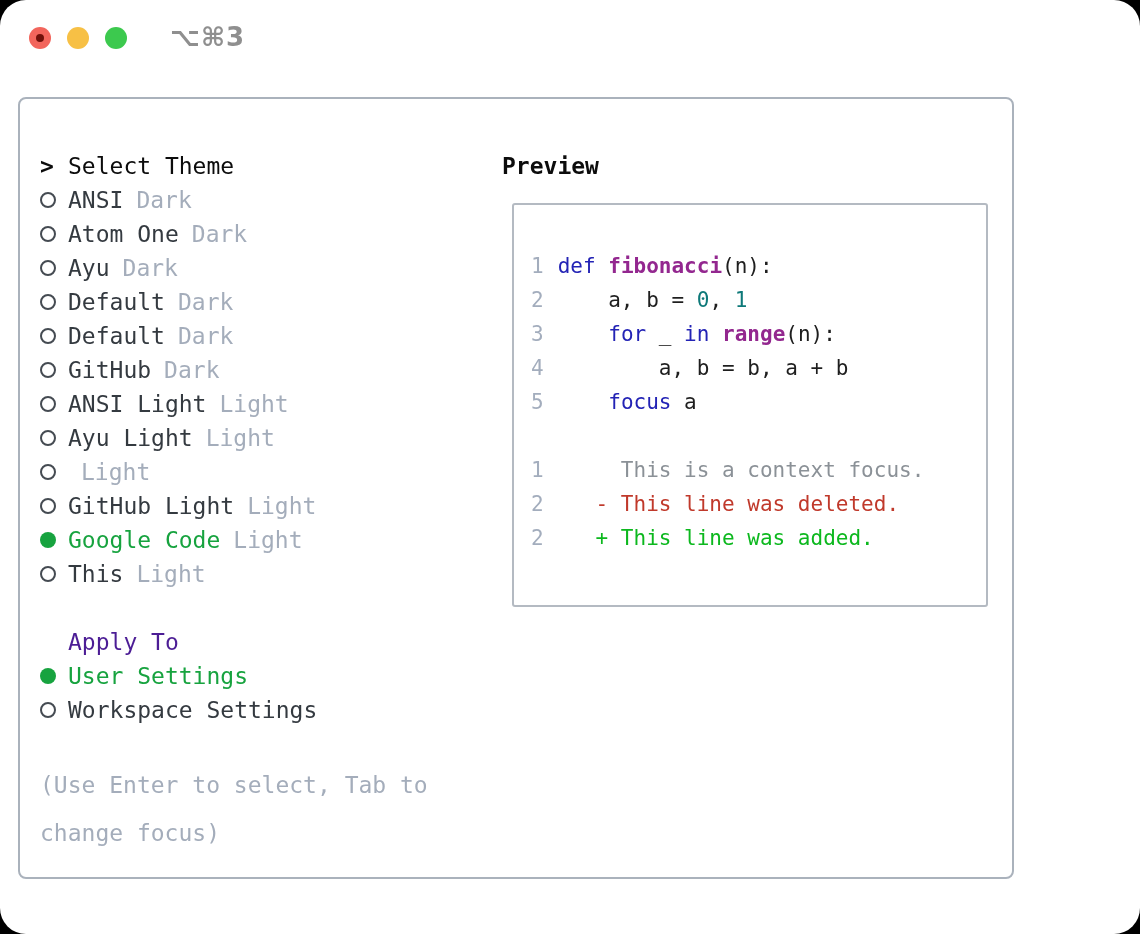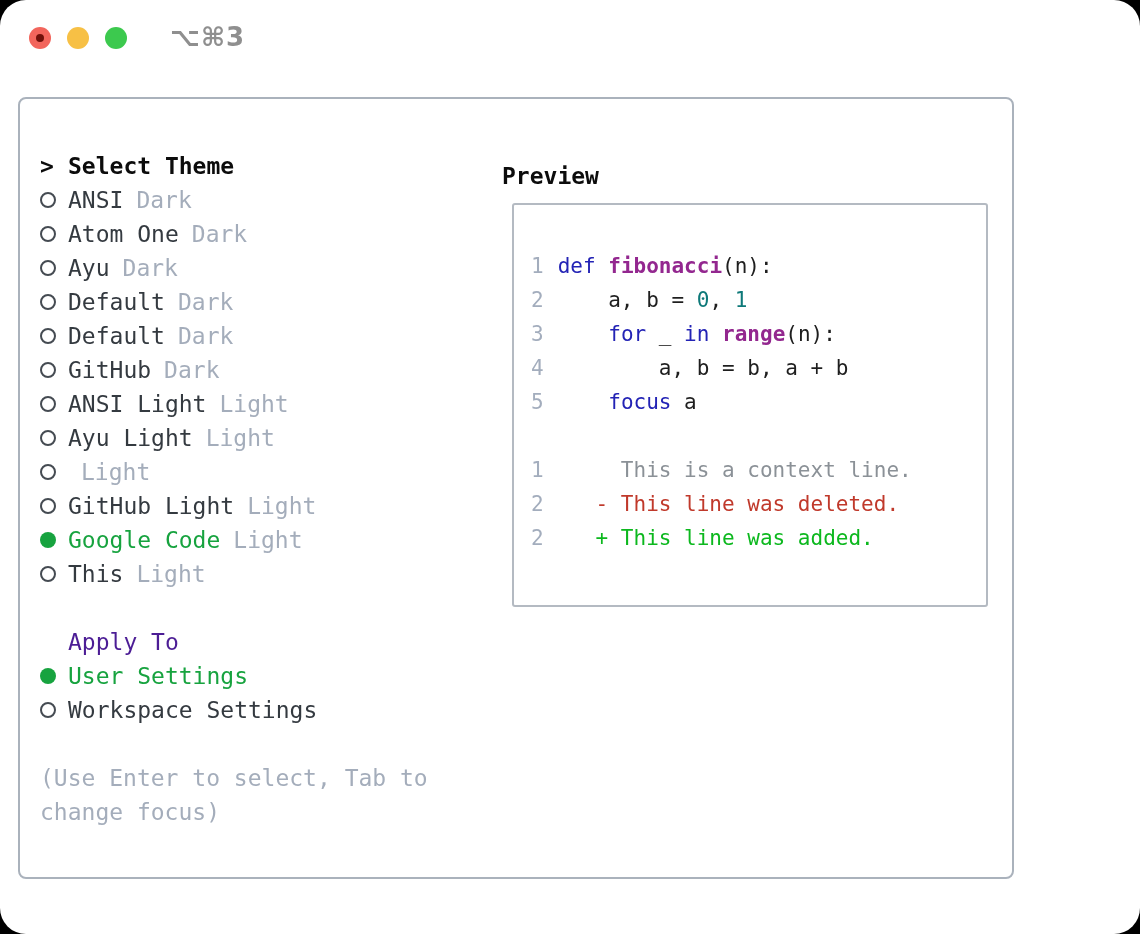--- a/index.html
+++ b/index.html
@@ -18,31 +18,31 @@
   .win-title{position:absolute;left:170px;top:22px;font-family:"DejaVu Sans",sans-serif;font-weight:bold;font-size:26px;color:#8f8f8f;letter-spacing:1px;}
 
   
   .panel{position:absolute;left:18px;top:97px;width:996px;height:782px;border:2px solid #aab2bc;border-radius:8px;background:#fff;box-sizing:border-box;}
 
   
   .left-col{position:absolute;left:20px;top:50px;width:440px;font-size:23px;color:#343a40;}
   .row{height:34px;display:flex;align-items:center;white-space:pre;}
   .prefix{width:28px;display:flex;align-items:center;flex:0 0 28px;}
   .focus-marker{font-weight:bold;color:#0c0c0c;}
-  .hdr{font-weight:bold;color:#0c0c0c;}
+  .hdr{font-weight:normal;color:#0c0c0c;}
   .subhdr{color:#4c1d95;}
   .radio{width:12px;height:12px;border:2px solid #454b52;border-radius:50%;box-sizing:content-box;}
   .radio.sel{width:16px;height:16px;border:none;background:var(--green);}
   .sel-label{color:var(--green);}
   .variant{color:var(--muted);margin-left:13px;}
   .spacer{height:34px;}
-  .help{color:var(--muted);max-width:420px;line-height:34px;white-space:normal;}
+  .help{color:var(--muted);max-width:420px;line-height:48px;white-space:normal;}
 
   
-  .preview-hdr{position:absolute;left:482px;top:60px;height:34px;display:flex;align-items:center;font-size:23px;font-weight:bold;color:#0c0c0c;}
+  .preview-hdr{position:absolute;left:482px;top:50px;height:34px;display:flex;align-items:center;font-size:23px;font-weight:bold;color:#0c0c0c;}
   .preview-box{position:absolute;left:492px;top:104px;width:476px;height:404px;border:2px solid #b4bac2;border-radius:3px;box-sizing:border-box;background:#fff;overflow:hidden;padding:44px 0 0 17px;}
   .cline{height:34px;display:flex;align-items:center;white-space:pre;font-size:21px;color:#1e1e1e;}
   .lnum{color:#a3adbd;margin-right:14px;}
   .tok-keyword{color:var(--kw);}
   .tok-type{color:var(--type);font-weight:bold;}
   .tok-literal{color:var(--lit);}
   .diff-context{color:#8b9197;}
   .diff-deleted{color:var(--del);}
   .diff-added{color:var(--add);}
 </style>
@@ -108,21 +108,21 @@
       <div class="preview-box">
         <div id="code-lines">
             <div class="cline"><span class="lnum">1</span><span class="tok-keyword">def</span><span> </span><span class="tok-type">fibonacci</span><span>(n):</span></div>
             <div class="cline"><span class="lnum">2</span><span>    a, b = </span><span class="tok-literal">0</span><span>, </span><span class="tok-literal">1</span></div>
             <div class="cline"><span class="lnum">3</span><span>    </span><span class="tok-keyword">for</span><span> _ </span><span class="tok-keyword">in</span><span> </span><span class="tok-type">range</span><span>(n):</span></div>
             <div class="cline"><span class="lnum">4</span><span>        a, b = b, a + b</span></div>
             <div class="cline"><span class="lnum">5</span><span>    </span><span class="tok-keyword">focus</span><span> a</span></div>
           </div>
         <div class="spacer"></div>
         <div id="diff-lines">
-            <div class="cline"><span class="lnum">1</span><span class="diff-context">     This is a context line.</span></div>
+            <div class="cline"><span class="lnum">1</span><span class="diff-context">     This is a context focus.</span></div>
             <div class="cline"><span class="lnum">2</span><span class="diff-deleted">   - This line was deleted.</span></div>
             <div class="cline"><span class="lnum">2</span><span class="diff-added">   + This line was added.</span></div>
           </div>
       </div>
 
     </div>
   </div>
 </div>
 
 </body></html>

